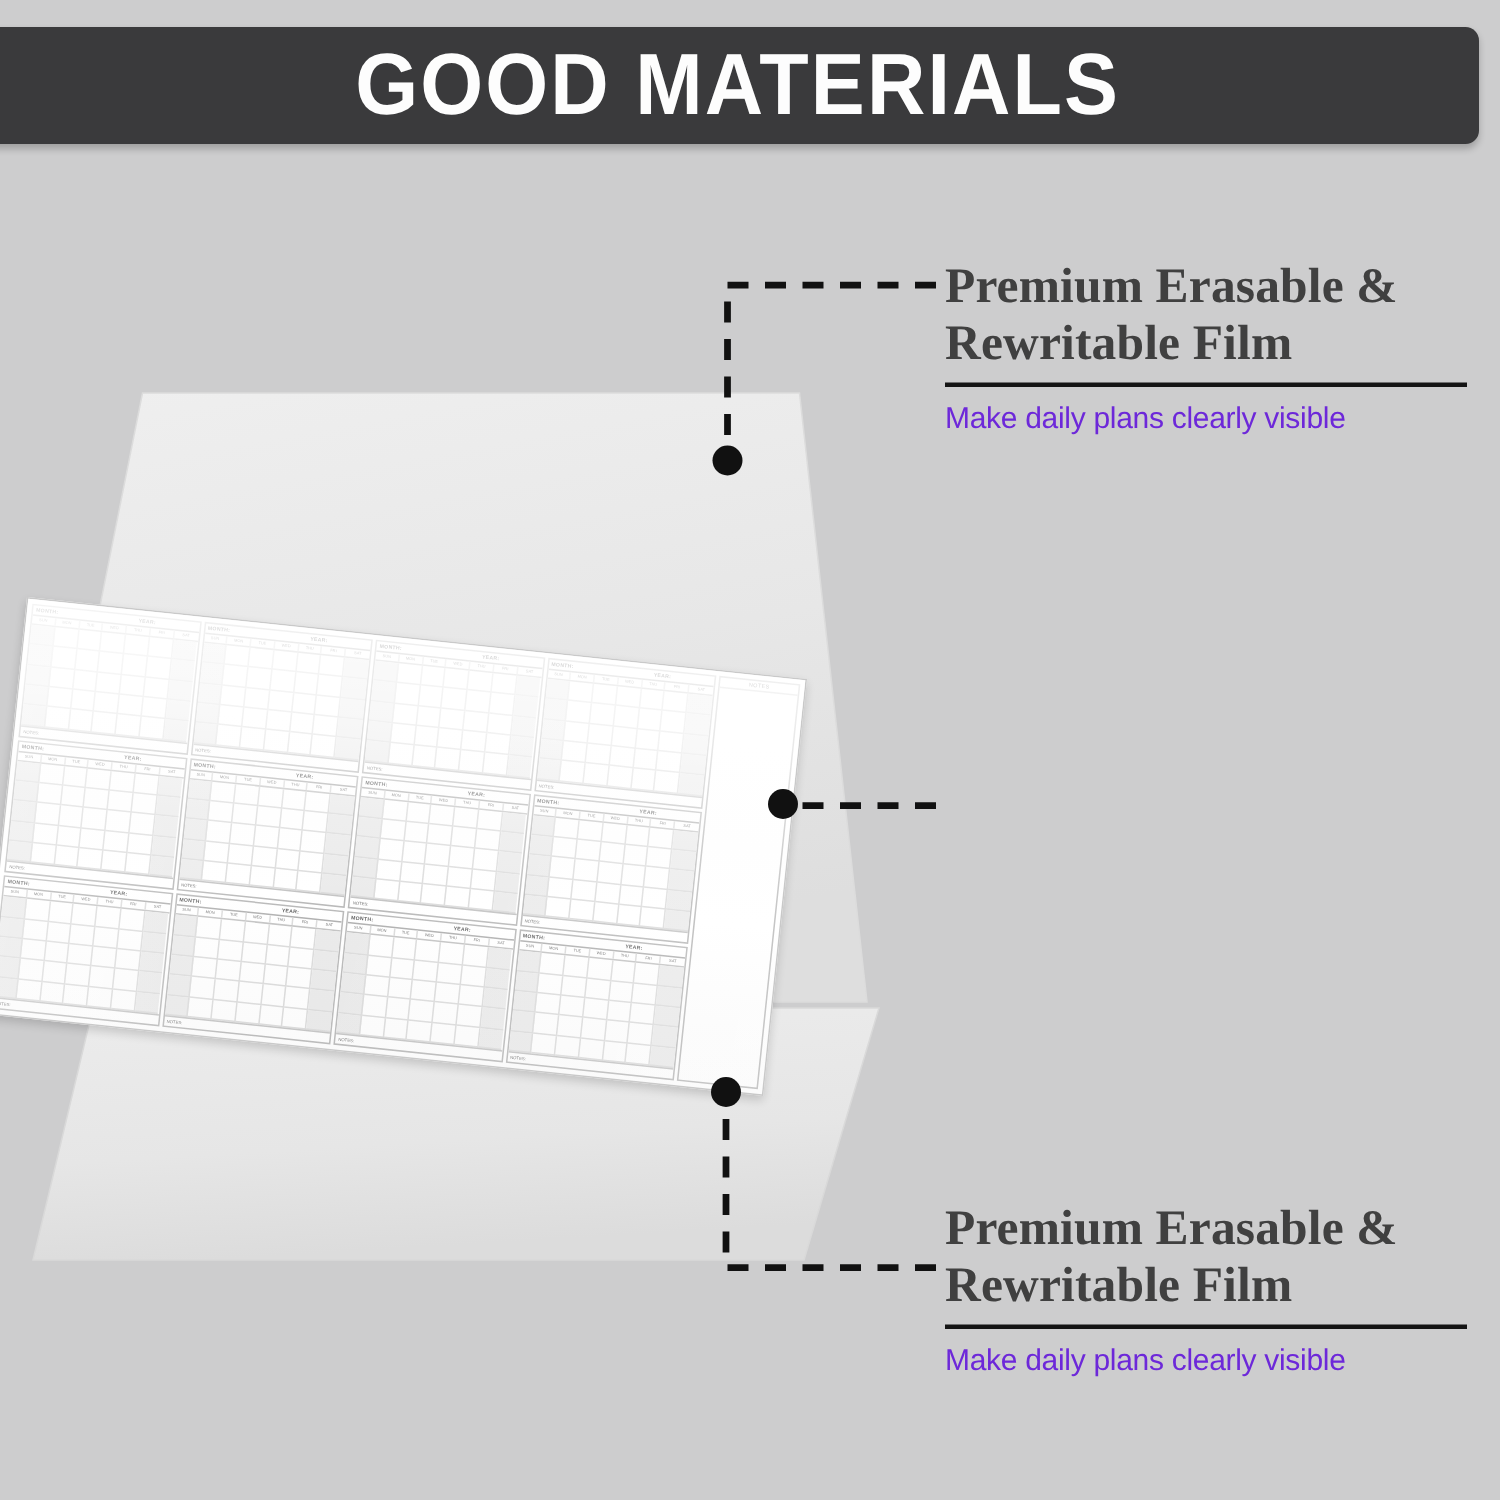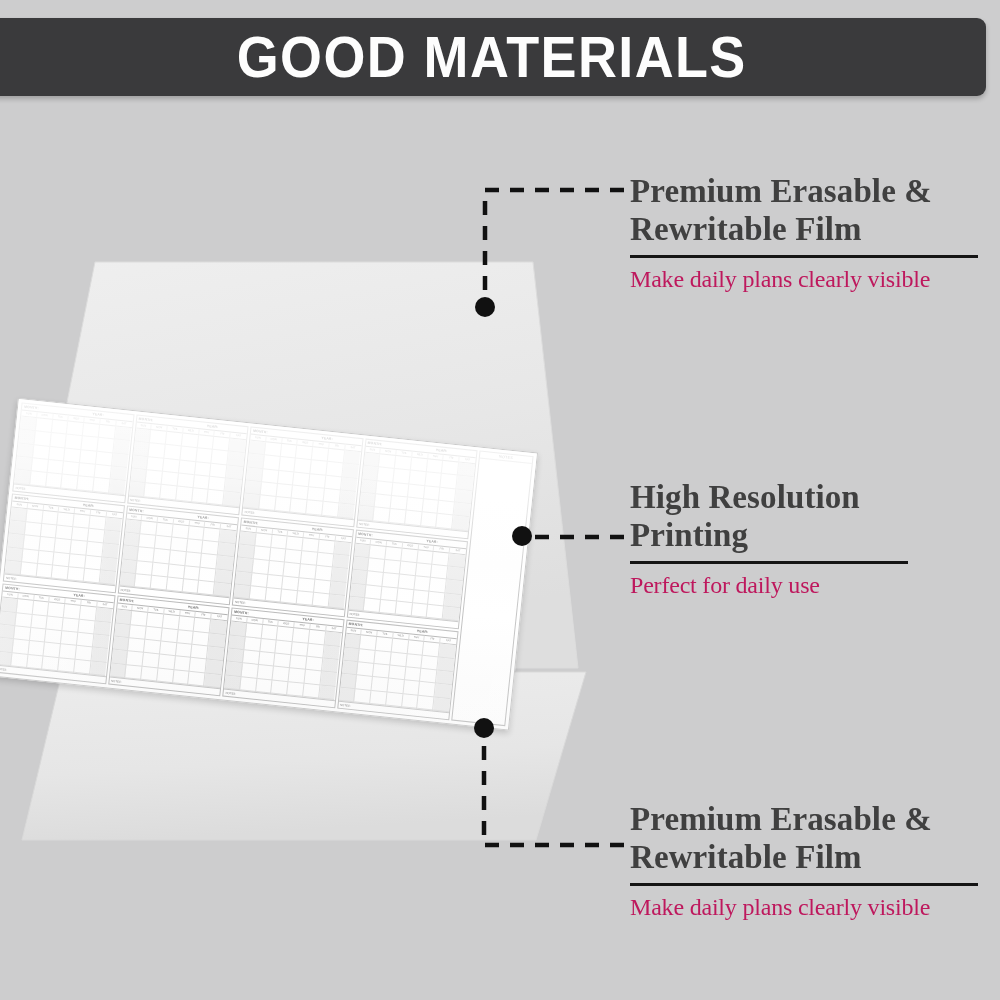--- a/index.html
+++ b/index.html
@@ -137,24 +137,24 @@
     color:#404040;
     font-size:33px;
     line-height:38px;
     letter-spacing:.1px;
     white-space:pre-line;
   }
   .callout .c-rule{
     height:3px;background:#141414;margin-top:7px;margin-bottom:7px;
   }
   .callout .c-sub{
-    font-family:Liberation Serif, serif;
+    font-family:Liberation Sans, sans-serif;
     font-weight:400;
-    color:#be185d;
-    font-size:24px;
+    color:#6d28d9;
+    font-size:20px;
     line-height:28px;
     letter-spacing:-.2px;
     white-space:nowrap;
   }
 
   #callout-top{left:630px;top:172px;width:350px;}
   #callout-top .c-rule{width:348px;}
   #callout-mid{left:630px;top:478px;width:350px;}
   #callout-mid .c-rule{width:278px;}
   #callout-bot{left:630px;top:800px;width:350px;}
@@ -853,26 +853,20 @@
     <circle cx="484" cy="728" r="10" fill="#111"></circle>
   </svg>
 
   <div class="callout" id="callout-top">
     <div class="c-title">Premium Erasable &amp;
 Rewritable Film</div>
     <div class="c-rule"></div>
     <div class="c-sub">Make daily plans clearly visible</div>
   </div>
 
-  <div class="callout" id="callout-mid">
-    <div class="c-title">High Resolution
-Printing</div>
-    <div class="c-rule"></div>
-    <div class="c-sub">Perfect for daily use</div>
-  </div>
 
   <div class="callout" id="callout-bot">
     <div class="c-title">Premium Erasable &amp;
 Rewritable Film</div>
     <div class="c-rule"></div>
     <div class="c-sub">Make daily plans clearly visible</div>
   </div>
 
 </div>
 

